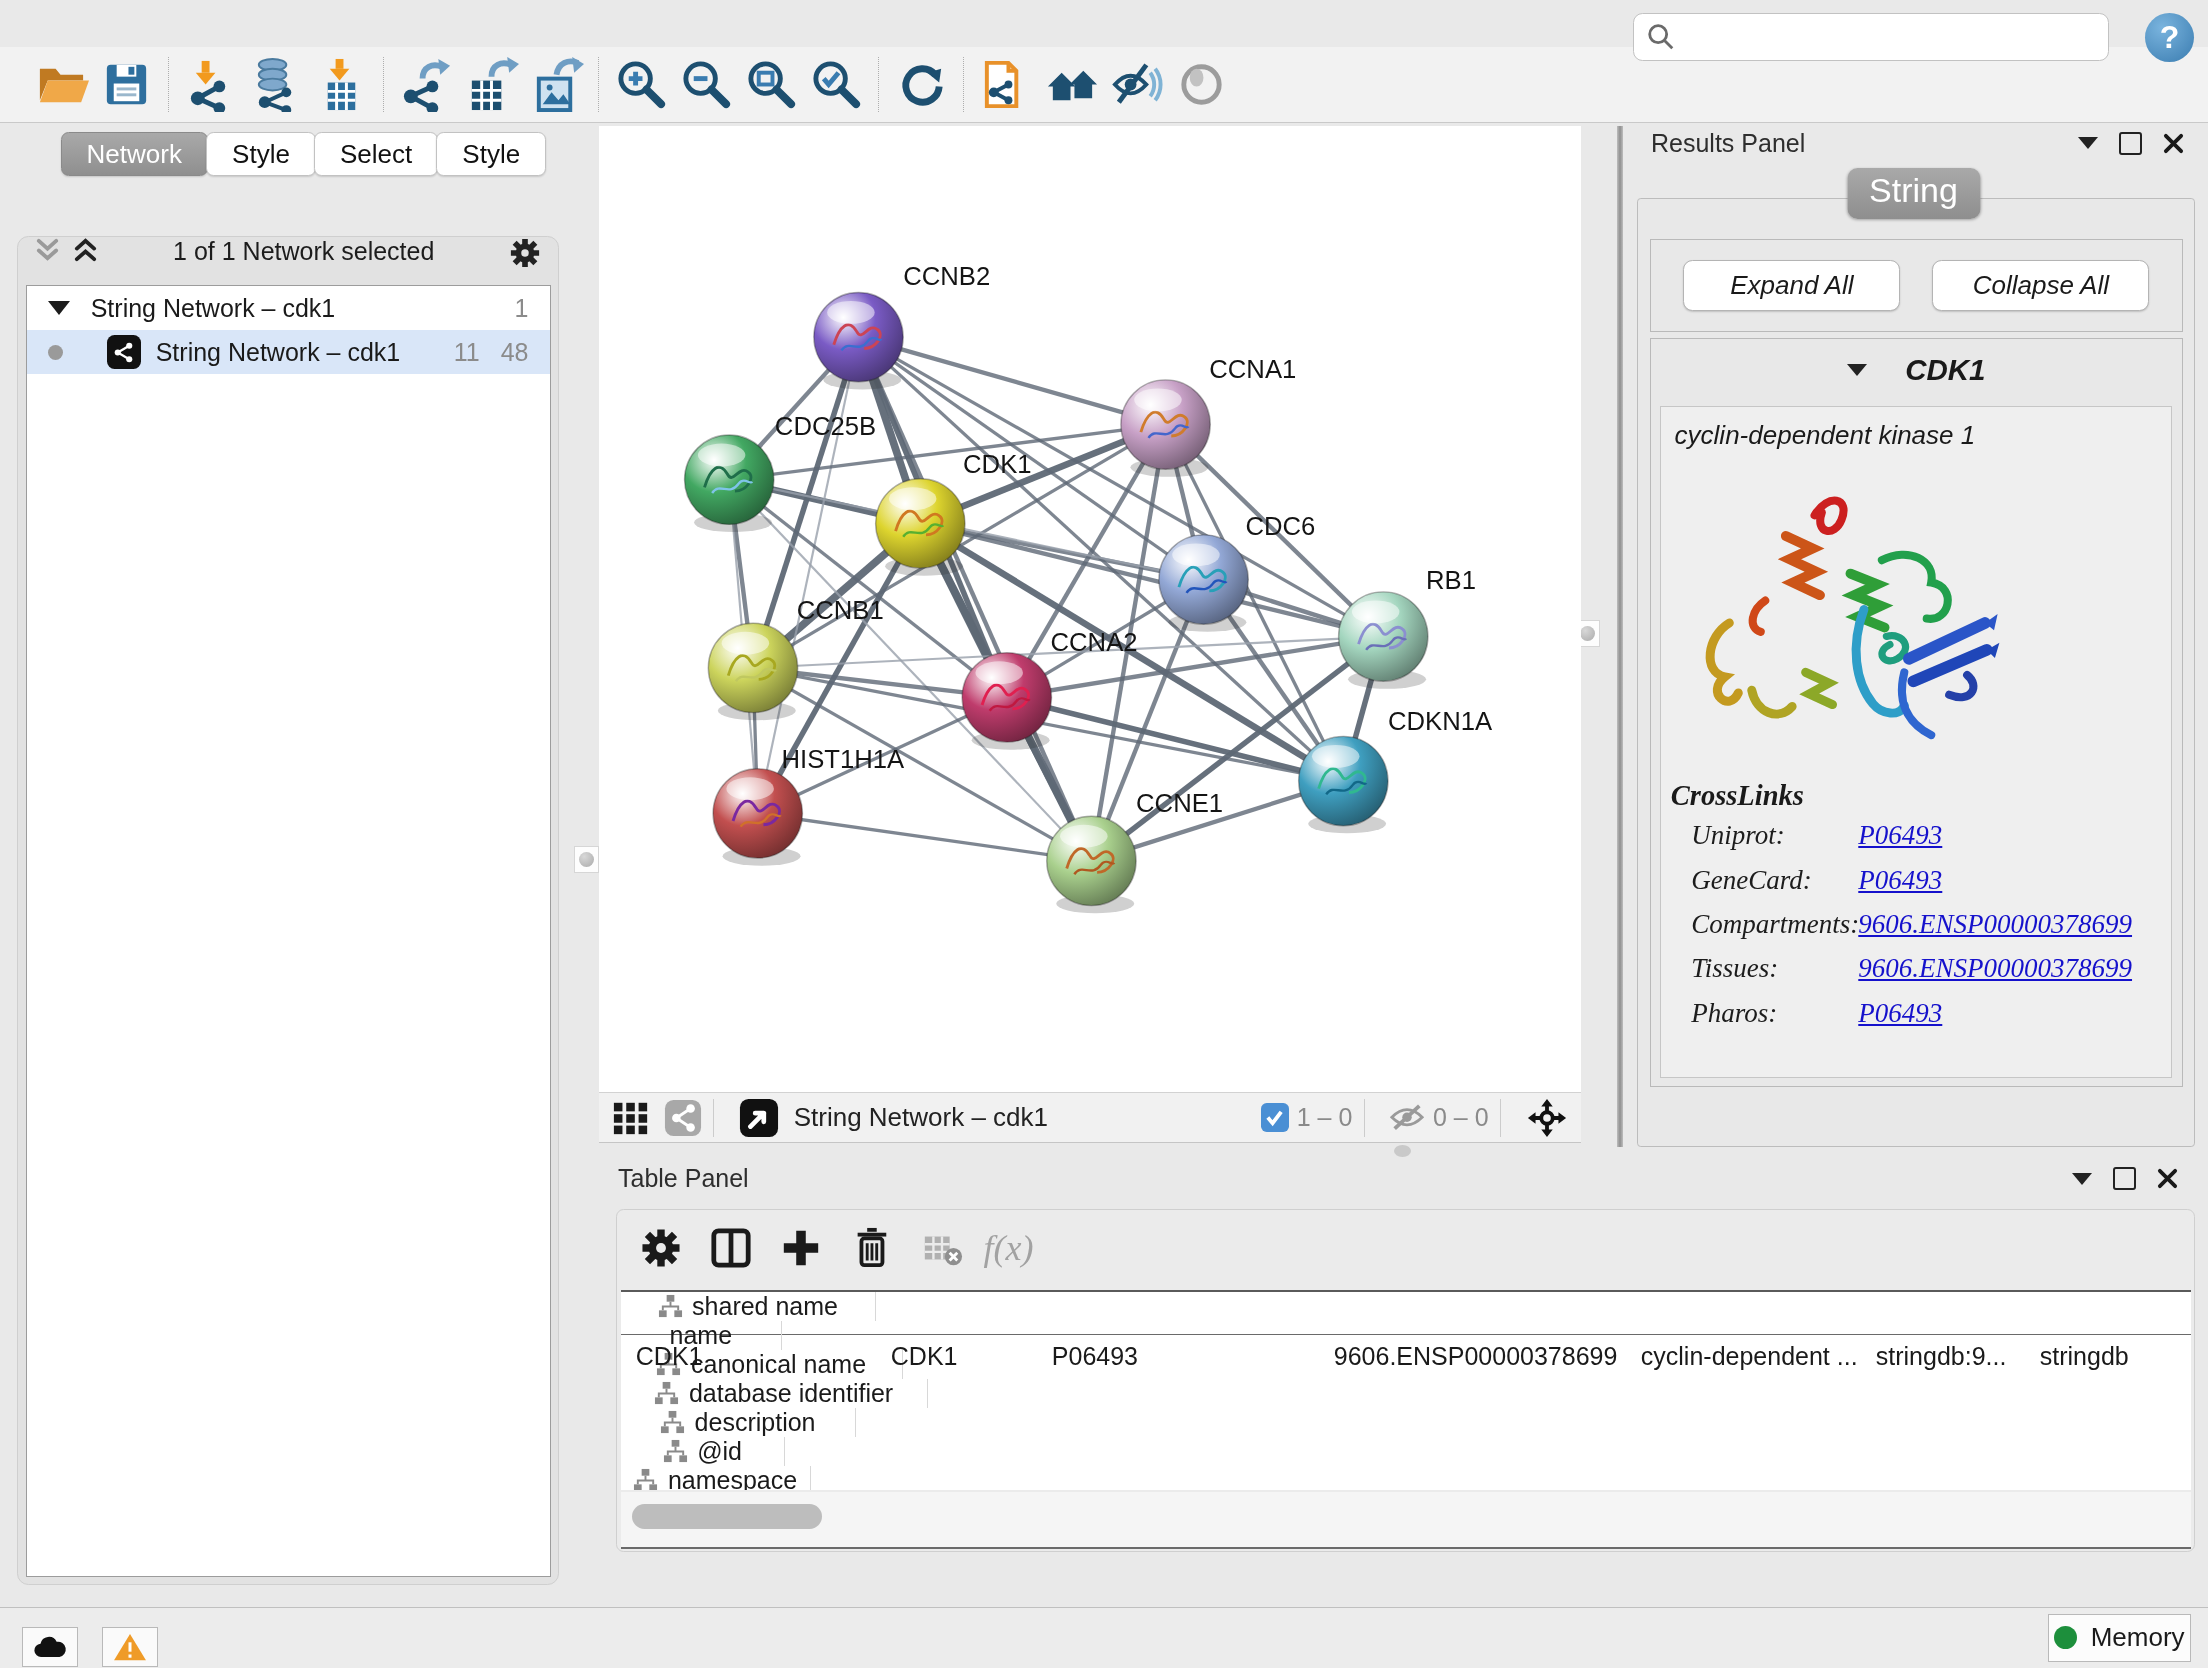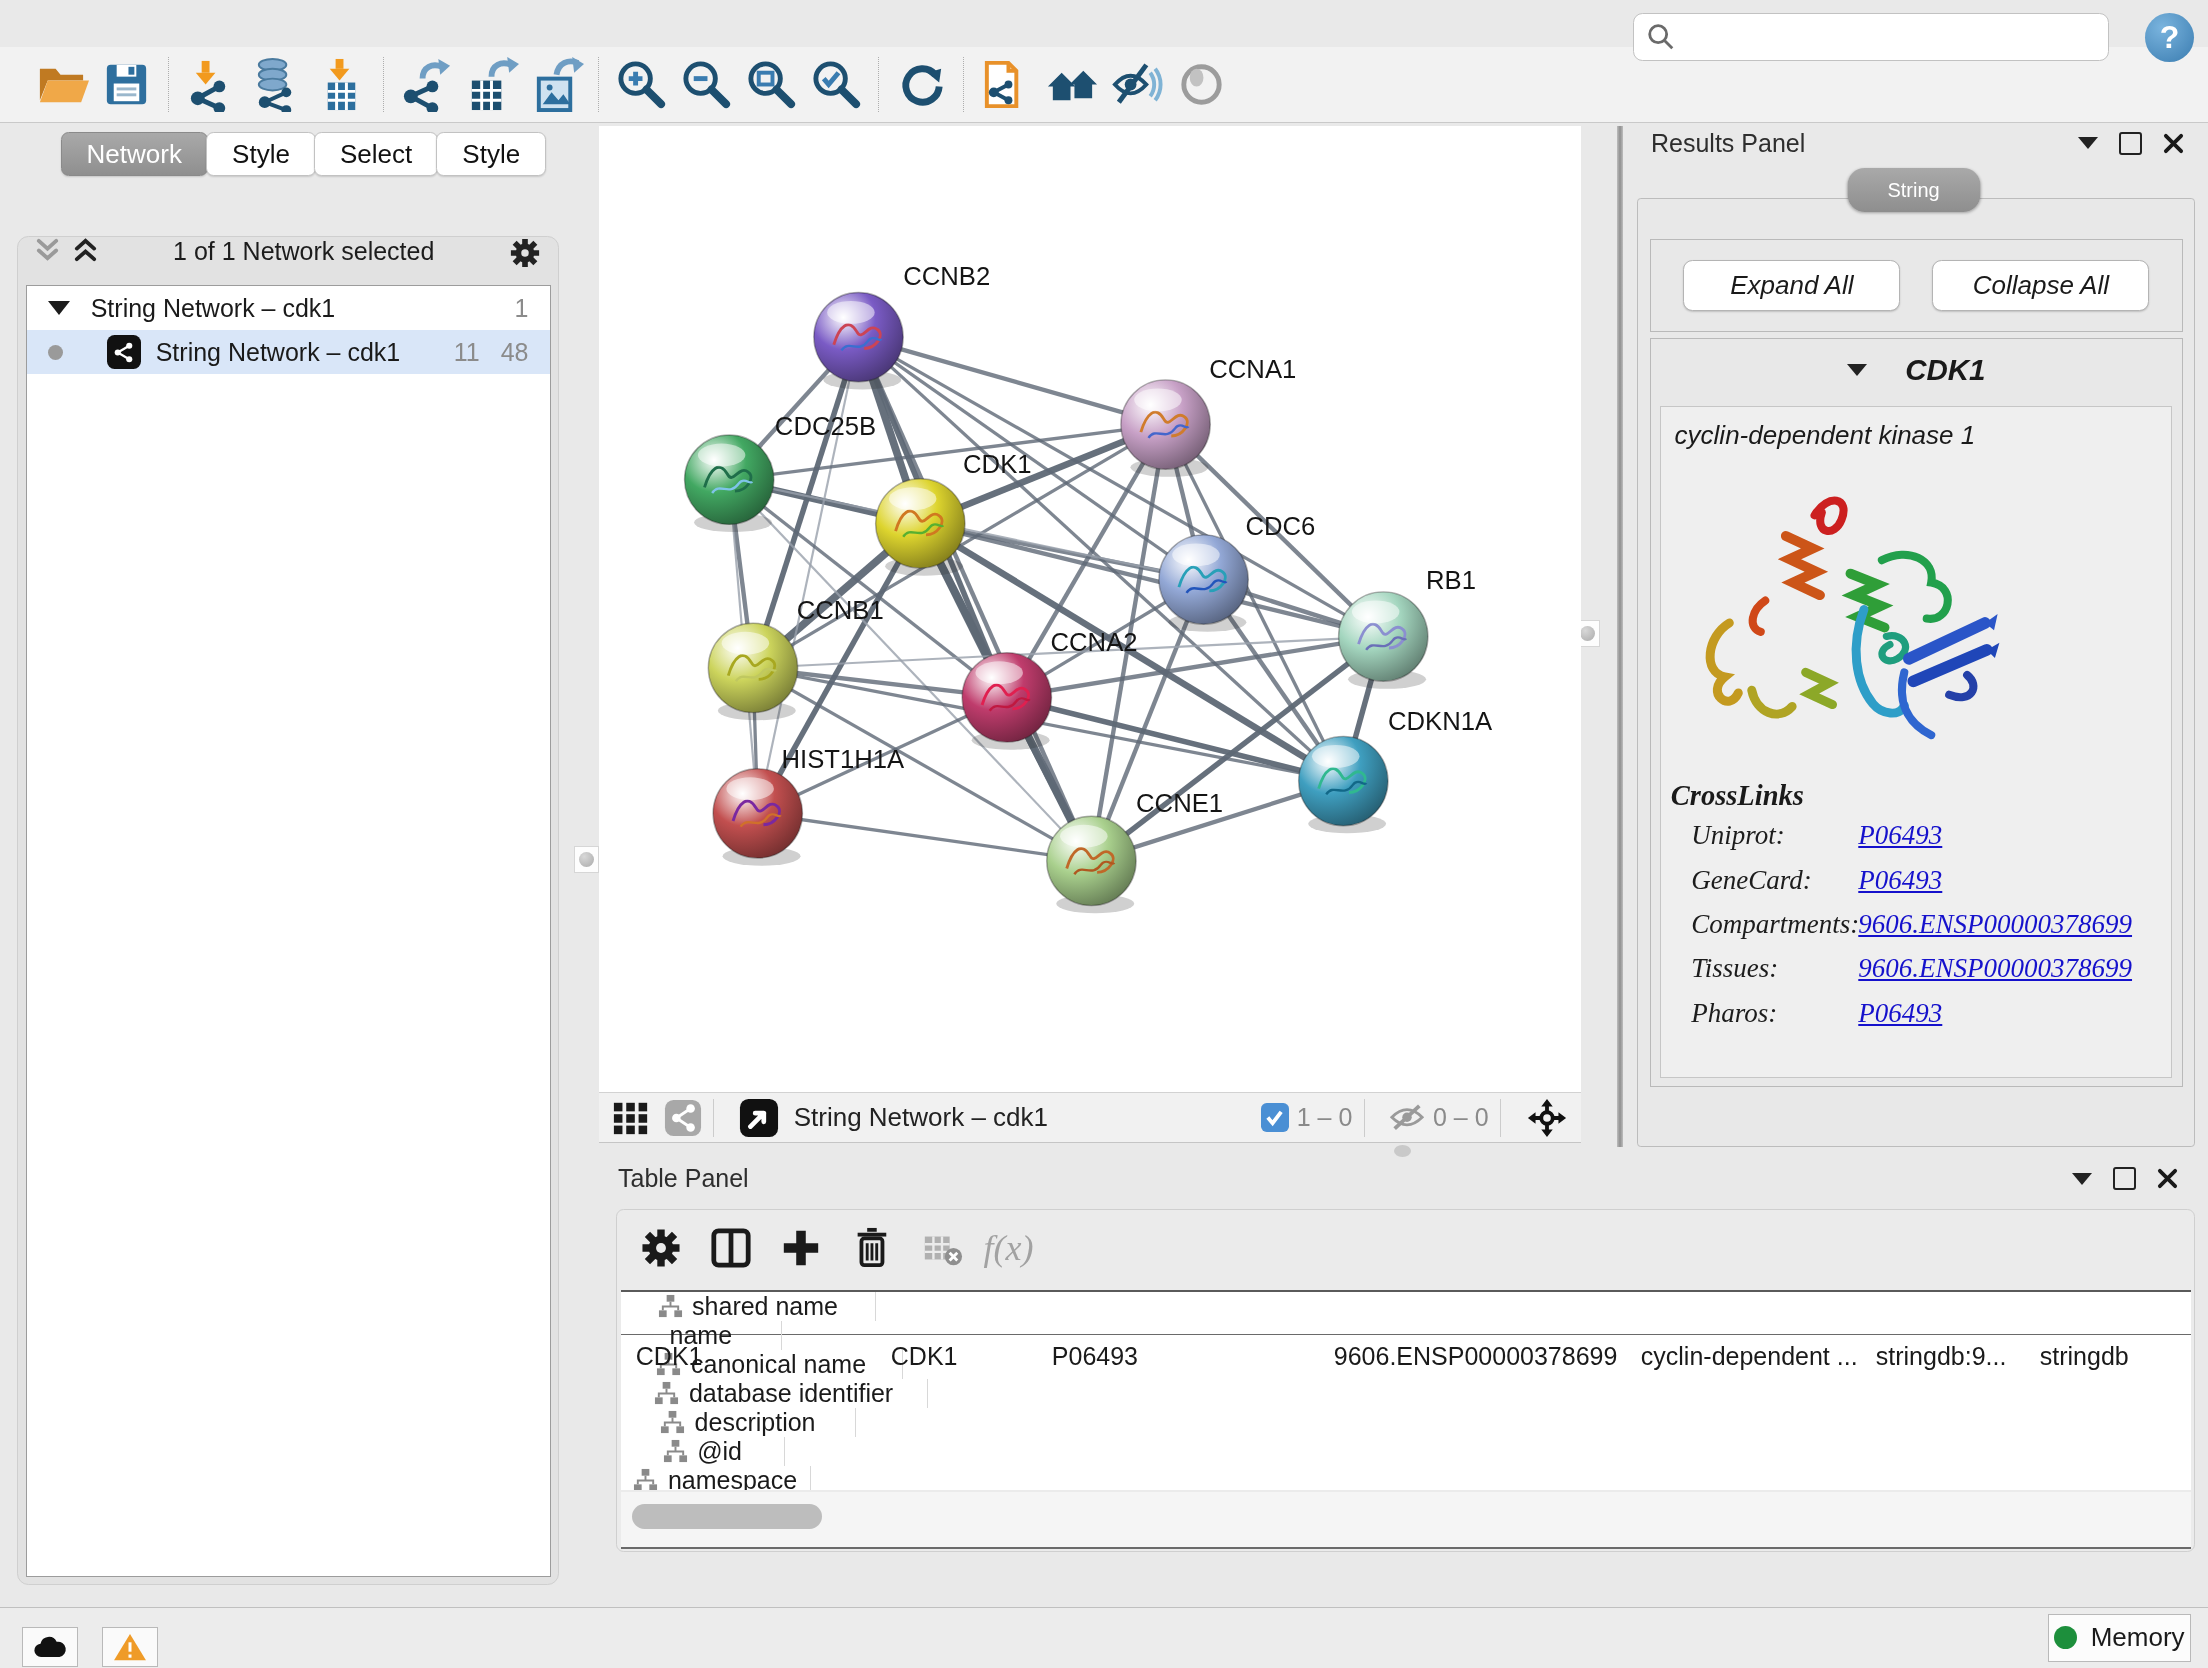--- a/index.html
+++ b/index.html
@@ -60,22 +60,22 @@
   .divider-v{position:absolute;left:1617px;top:126px;width:5.7px;height:1021px;
     background:linear-gradient(90deg,#bdbdbd,#8f8f8f 50%,#bdbdbd);}
   .handle{position:absolute;width:23px;height:25px;background:#fdfdfd;border:1px solid #d6d6d6;
     display:flex;align-items:center;justify-content:center;}
   .handle i{width:15px;height:15px;border-radius:50%;background:radial-gradient(circle at 35% 30%,#d8d8d8,#aaaaaa);}
   .hdot{position:absolute;width:17px;height:12.4px;border-radius:50%;background:#c9c9c9;}
   
   #results-panel{position:absolute;left:1626px;top:126px;width:575px;height:1021px;}
   .rp-outer{position:absolute;left:11.4px;right:5.7px;top:72px;bottom:0;background:#e8e8e8;
     border:1.9px solid #bcbcbc;border-radius:3.8px;}
-  .string-tab{position:absolute;left:50%;transform:translateX(-50%);top:42px;width:133px;height:44px;
-    background:linear-gradient(#a9a9a9,#8e8e8e);border-radius:17px;color:#fff;font-size:20px;
+  .string-tab{position:absolute;left:50%;transform:translateX(-50%);top:42px;width:133px;height:51px;
+    background:linear-gradient(#a9a9a9,#8e8e8e);border-radius:10px;color:#fff;font-size:34px;
     text-align:center;line-height:44px;box-shadow:0 1px 2.9px rgba(0,0,0,.3);z-index:3;}
   .rp-box{position:absolute;left:11.4px;right:11.4px;border:1.9px solid #b9b9b9;background:#e8e8e8;font-style:italic;}
   .rp-btn{width:215px;height:49px;background:#fff;border:1px solid #b4b4b4;border-radius:9.5px;
     font-size:26px;text-align:center;line-height:49px;box-shadow:0 1px 1.9px rgba(0,0,0,.18);}
   .gene-head{height:61px;display:flex;align-items:center;justify-content:center;gap:38px;
     font-size:29.5px;font-weight:bold;}
   .gene-content{position:absolute;left:9.5px;right:9.5px;top:67px;bottom:7.6px;background:#efefef;border:1px solid #c6c6c6;overflow:hidden;}
   .gene-desc{font-size:26px;padding:13.3px 0 0 13.3px;}
   .xl{font-family:"Liberation Serif","DejaVu Serif",serif;}
   .xl-head{font-size:28.5px;font-weight:bold;padding:5.7px 0 1.9px 9.5px;}

